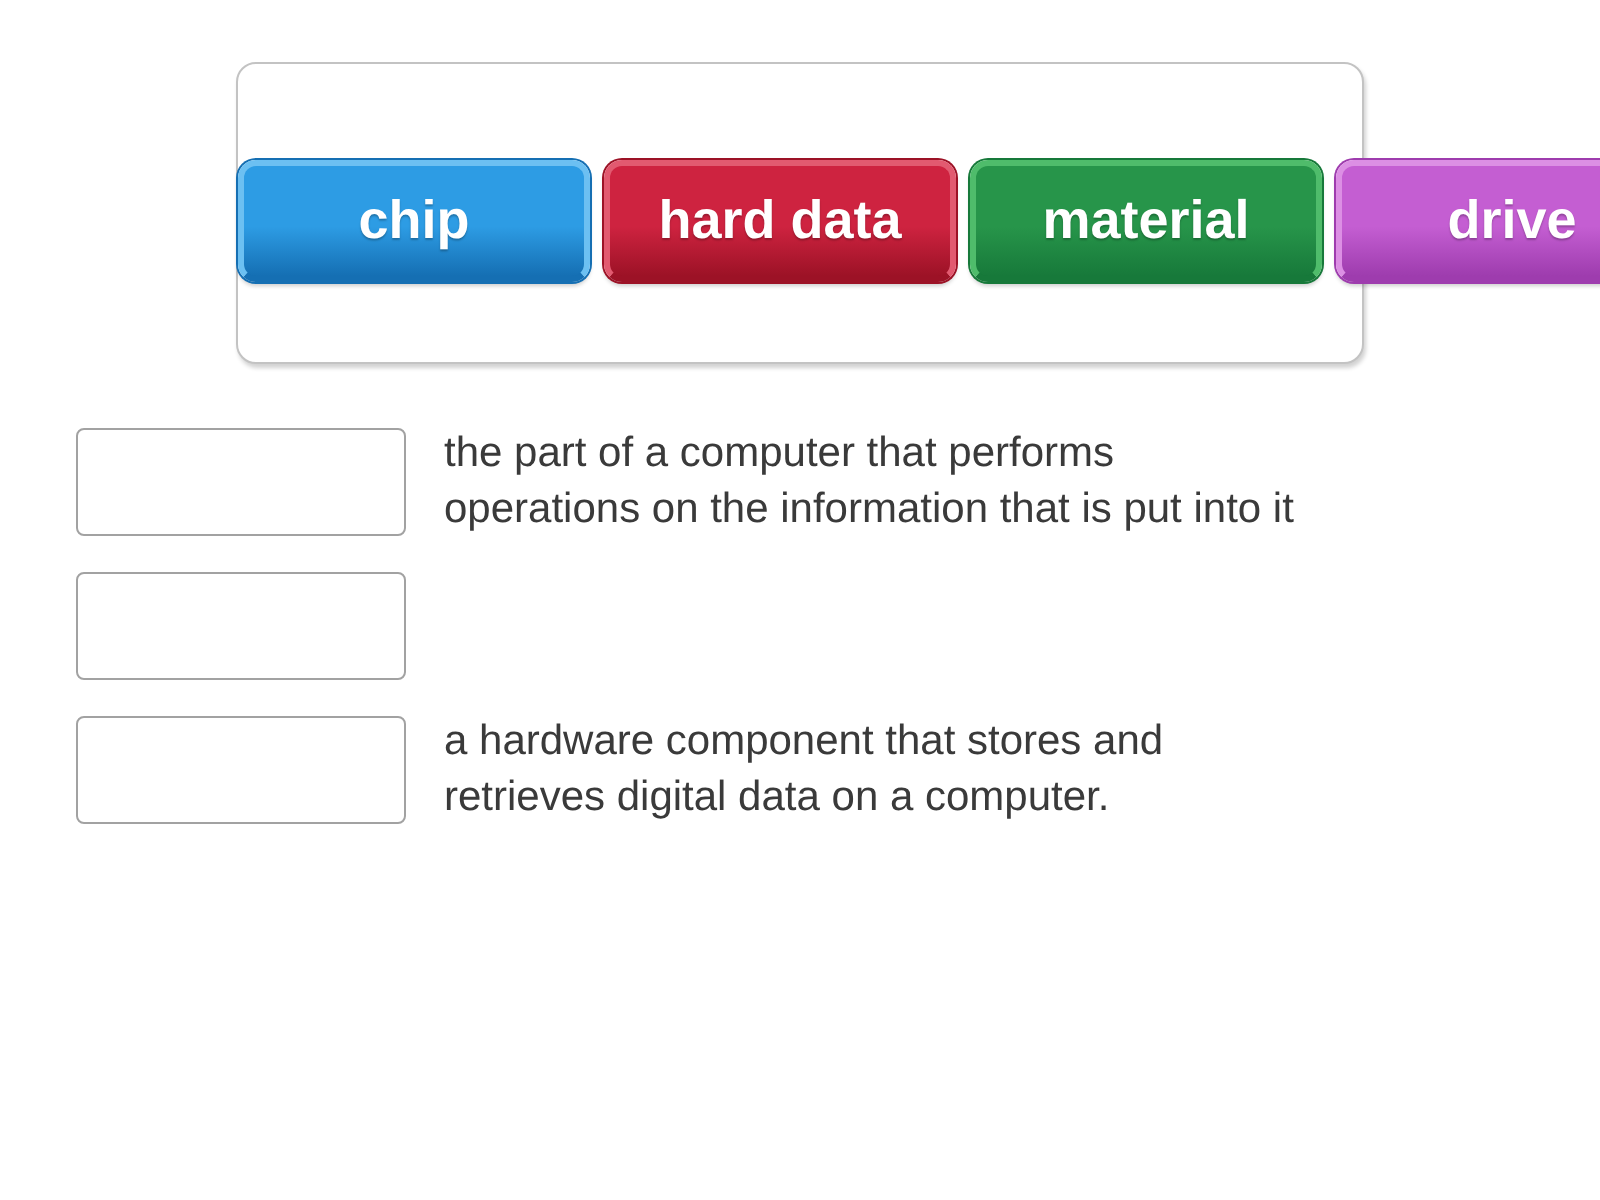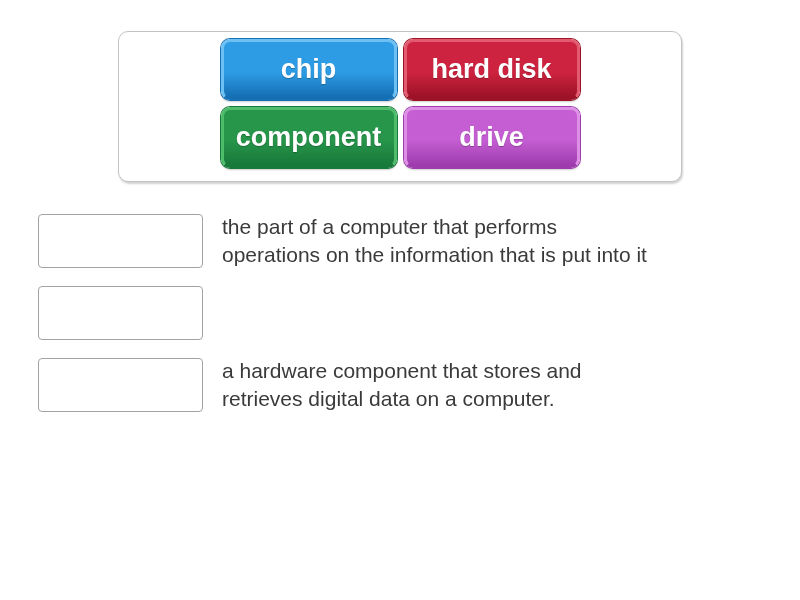--- a/index.html
+++ b/index.html
@@ -23,21 +23,20 @@
     left: 118px;
     top: 31px;
     width: 564px;
     height: 151px;
     box-sizing: border-box;
     background: #ffffff;
     border: 1px solid #c3c3c3;
     border-radius: 10px;
     box-shadow: 1px 2px 2px rgba(0,0,0,0.18);
     display: flex;
-    flex-direction: column;
     justify-content: flex-start;
     align-items: center;
     padding-top: 7px;
     gap: 7px;
   }
   .bank-row {
     display: flex;
     flex-direction: row;
     justify-content: center;
     gap: 7px;
@@ -98,24 +97,24 @@
   }
 </style>
 </head>
 <body>
 
 <div class="stage">
 
   <div class="word-bank">
     <div class="bank-row">
       <div class="tile" style="--c: #2d9ce4; --cl: #6cc0f2; --cd: #156fb3;">chip</div>
-      <div class="tile" style="--c: #ce2340; --cl: #e25a70; --cd: #9c1226;">hard disk</div>
+      <div class="tile" style="--c: #ce2340; --cl: #e25a70; --cd: #9c1226;">hard data</div>
     </div>
     <div class="bank-row">
-      <div class="tile" style="--c: #27954a; --cl: #4fbc6b; --cd: #17793a;">component</div>
+      <div class="tile" style="--c: #27954a; --cl: #4fbc6b; --cd: #17793a;">material</div>
       <div class="tile" style="--c: #c45ed2; --cl: #dc8fe4; --cd: #9e3cae;">drive</div>
     </div>
   </div>
 
   <div class="match-list">
     <div class="match-row">
       <div class="answer-slot"></div>
       <div class="definition">the part of a computer that performs
 operations on the information that is put into it</div>
     </div>

